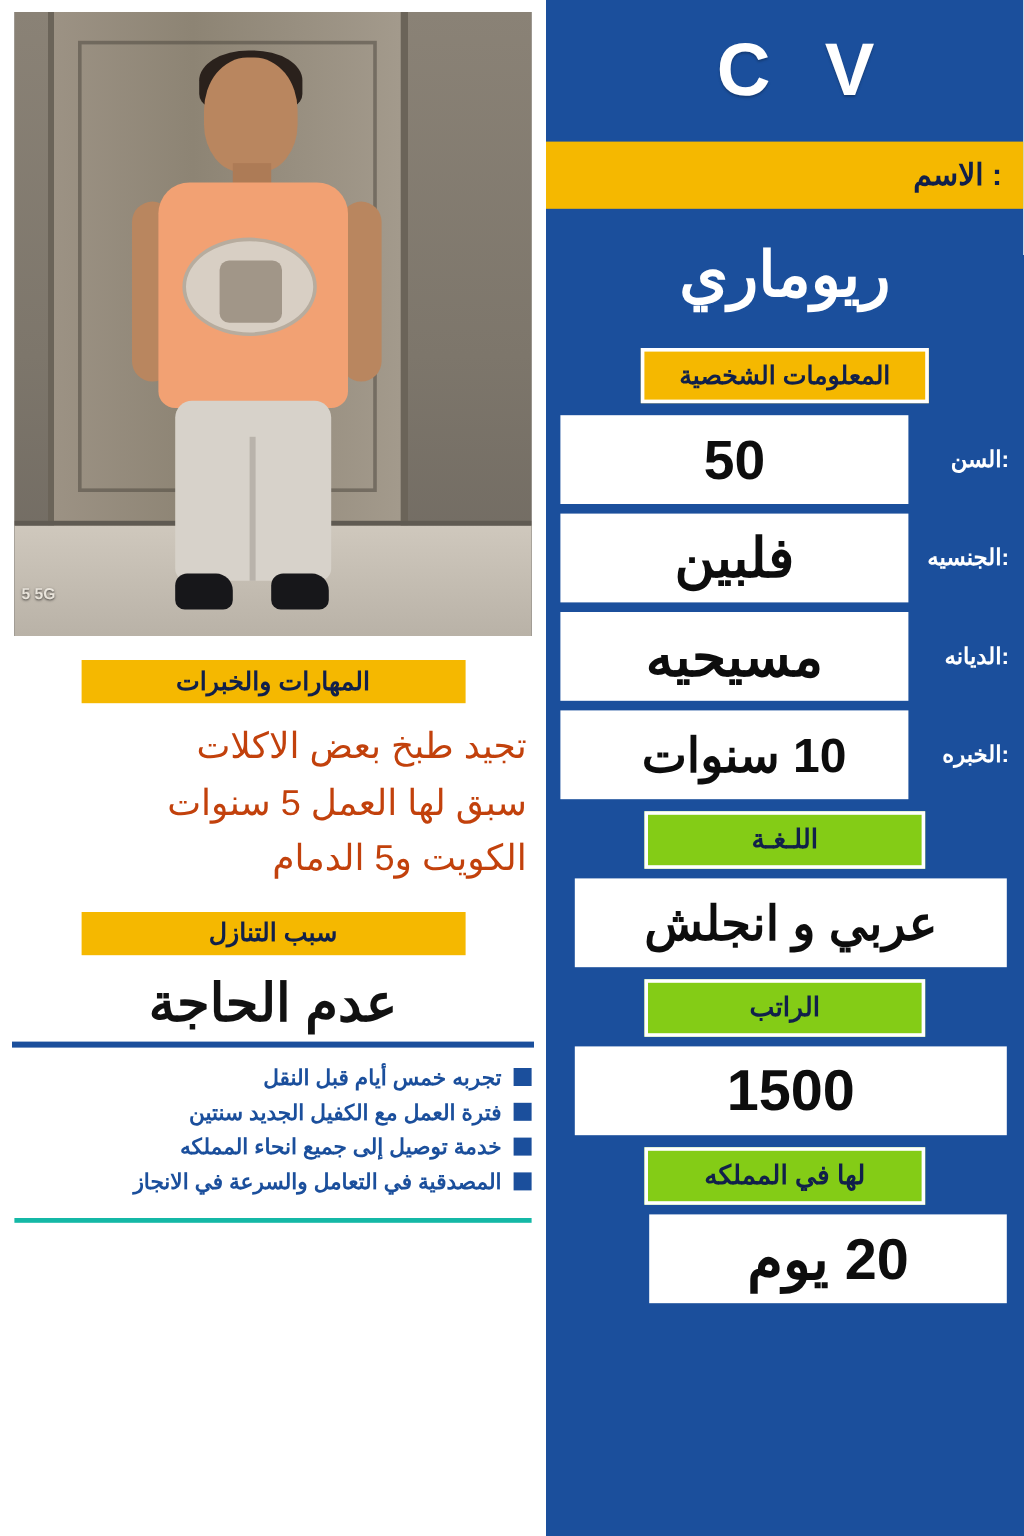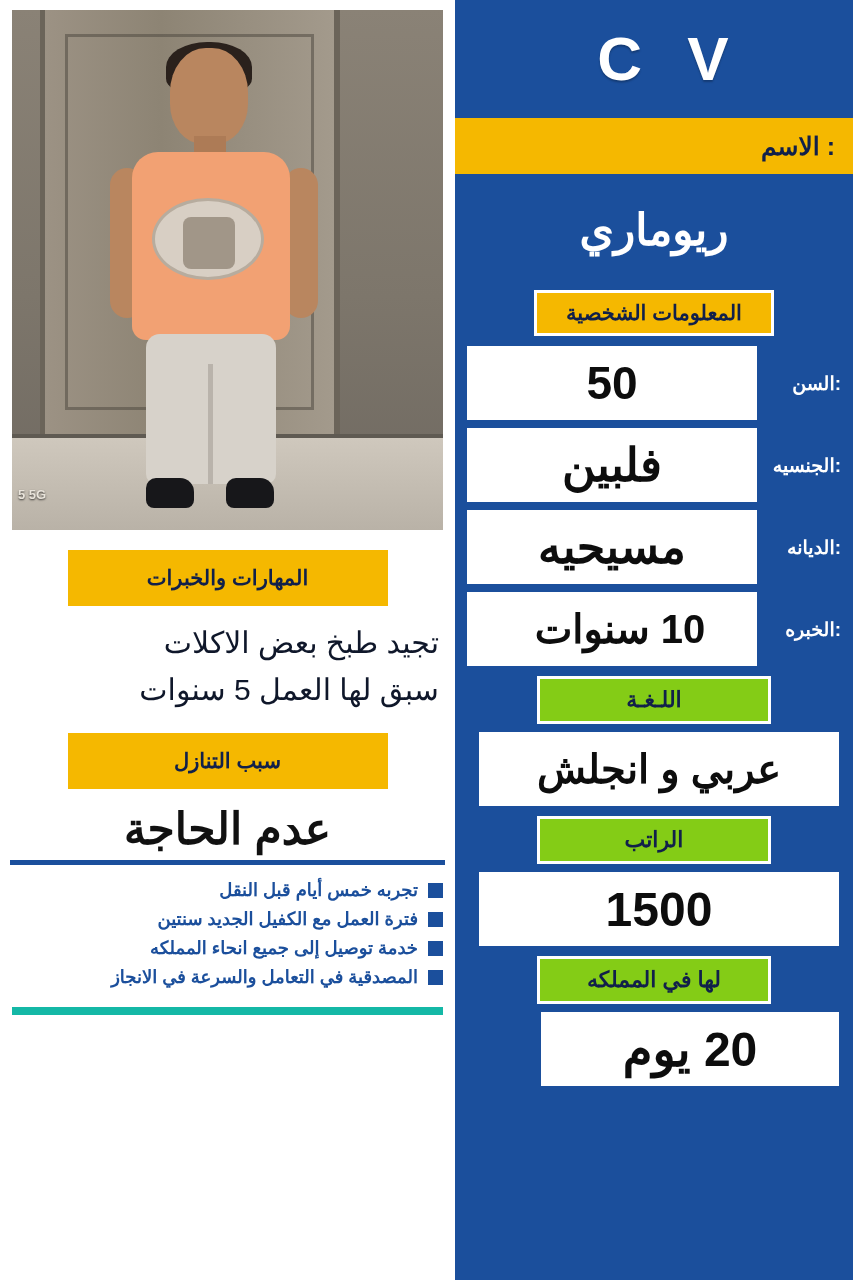--- a/index.html
+++ b/index.html
@@ -56,22 +56,23 @@
   }
 
   .name-zone {
     height: 110px;
     display: flex;
     align-items: center;
     justify-content: center;
   }
   .name-zone .nm {
     color: #ffffff;
-    font-size: 44px;
-    font-weight: bold;
+    font-size: 52px;
+    font-weight: bold;
+    font-family: Liberation Serif, serif;
   }
 
   .chip-center {
     margin: 6px auto 10px;
     width: 240px;
     background: #f5b800;
     border: 3px solid #ffffff;
     height: 46px;
     display: flex;
     align-items: center;
@@ -237,56 +238,56 @@
     position: absolute; left: 6px; bottom: 28px;
     color: #e9e4db; font-size: 13px; font-weight: bold;
     text-shadow: 0 1px 2px rgba(0,0,0,.7);
     direction: ltr;
   }
 
   .left-chip {
     margin: 20px auto 14px;
     width: 320px;
     background: #f5b800;
-    height: 56px;
+    height: 36px;
     display: flex;
     align-items: center;
     justify-content: center;
   }
   .left-chip span {
     color: #11204a;
     font-size: 21px;
     font-weight: bold;
   }
 
   .skill-lines {
     padding: 0 16px;
     text-align: right;
   }
   .skill-lines p {
-    color: #0f172a;
+    color: #c2410c;
     font-size: 30px;
     line-height: 1.55;
     font-weight: 400;
   }
 
   .reason-value {
     margin: 12px 10px 0 10px;
     border-bottom: 5px solid #1b4f9c;
     padding-bottom: 6px;
     text-align: center;
     color: #111111;
     font-size: 44px;
     font-weight: bold;
   }
 
   .bullets {
     margin: 10px 12px 0 12px;
     padding: 4px 0 12px 0;
-    border-bottom: 8px solid #14b8a6;
+    border-bottom: 4px solid #14b8a6;
   }
   .bullet {
     display: flex;
     align-items: center;
     justify-content: flex-start;
     gap: 10px;
     margin-bottom: 7px;
   }
   .bullet .sq {
     flex: 0 0 auto;
@@ -384,20 +385,21 @@
       <div class="cam-stamp">5 5G</div>
     </div>
 
     <div class="left-chip">
       <span>المهارات والخبرات</span>
     </div>
 
     <div class="skill-lines">
       <p>تجيد طبخ بعض الاكلات</p>
       <p>سبق لها العمل 5 سنوات</p>
+      <p>الكويت و5 الدمام</p>
     </div>
 
     <div class="left-chip">
       <span>سبب التنازل</span>
     </div>
 
     <div class="reason-value">عدم الحاجة</div>
 
     <div class="bullets">
       <div class="bullet">

